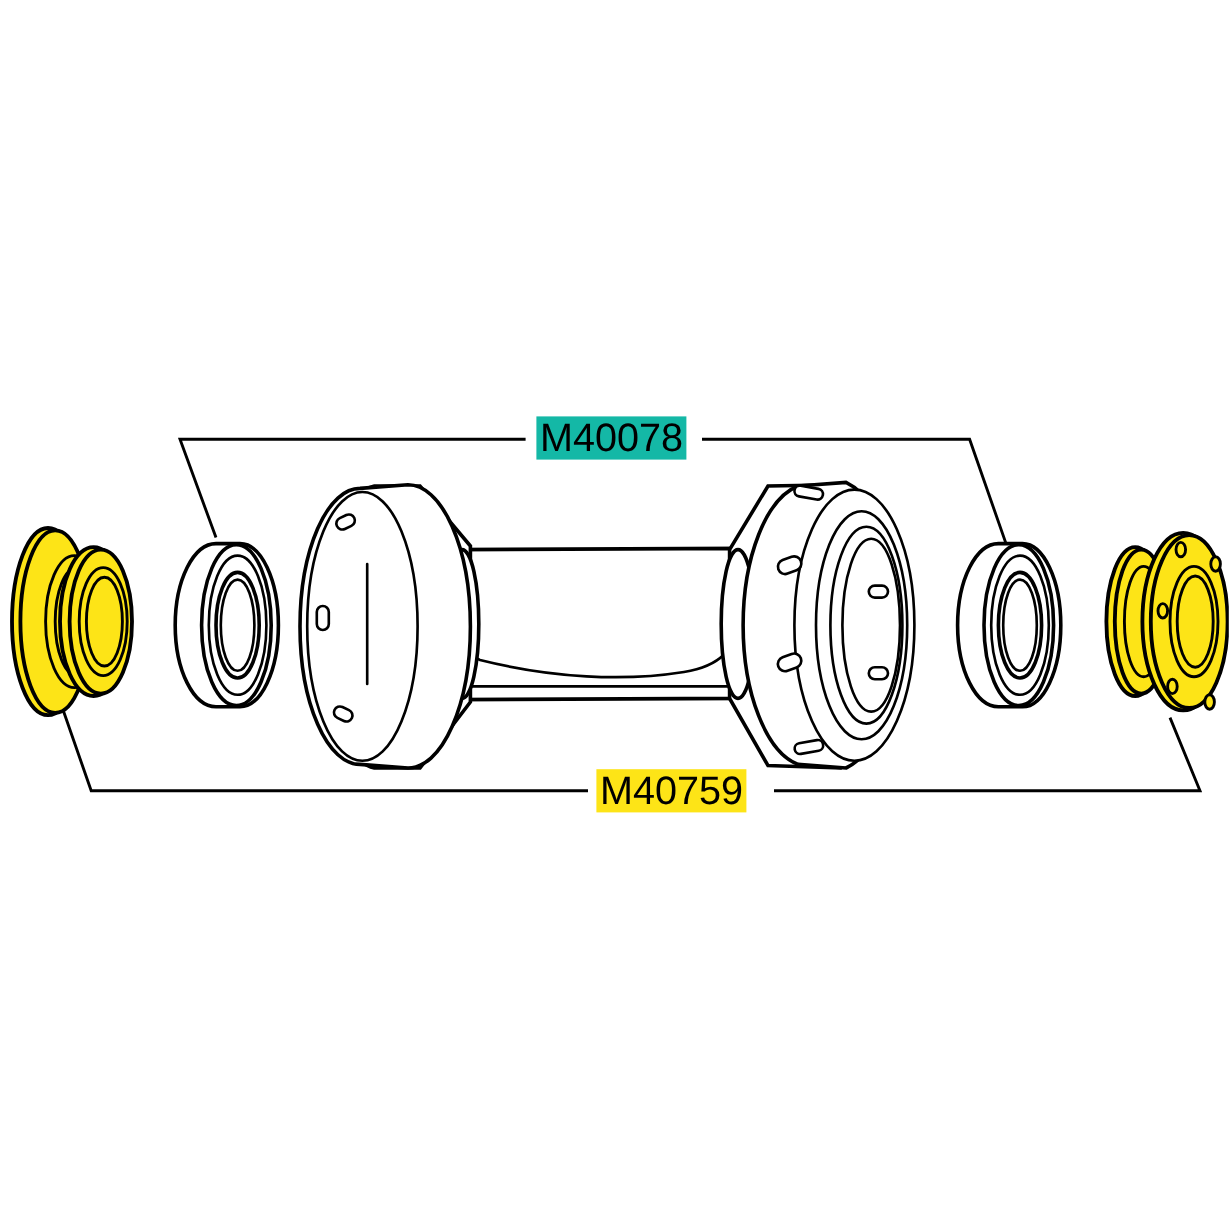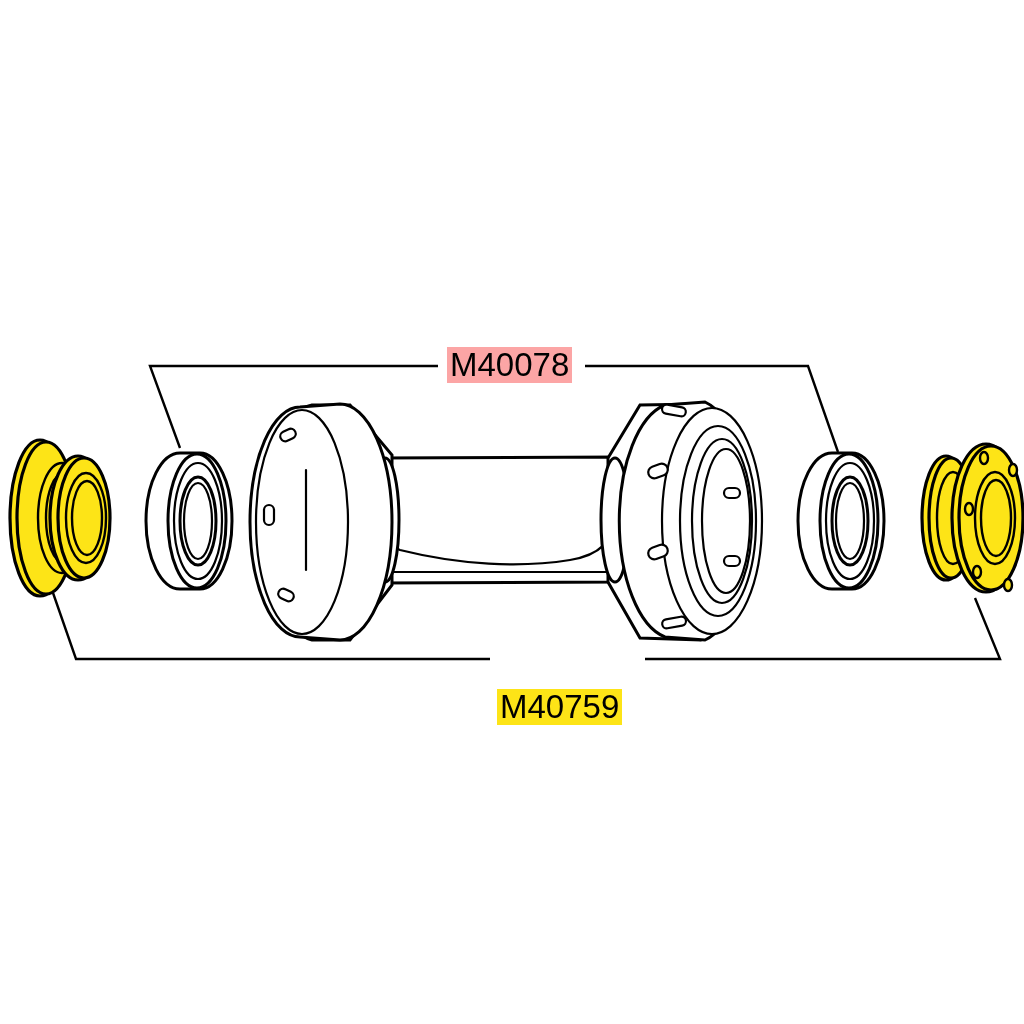--- a/index.html
+++ b/index.html
@@ -8,21 +8,21 @@
     #diagram { position: absolute; left: 0; top: 0; width: 1024px; height: 1024px; }
     .ln { fill: none; stroke: #000; stroke-width: 3; stroke-linejoin: round; stroke-linecap: round; }
     .ln2 { fill: none; stroke: #000; stroke-width: 2.2; stroke-linejoin: round; stroke-linecap: round; }
     .leader { fill: none; stroke: #000; stroke-width: 2.4; }
     .white { fill: #ffffff; stroke: #000; stroke-width: 3; }
     .whiteThin { fill: #ffffff; stroke: #000; stroke-width: 2.2; }
     .yel { fill: #fde417; stroke: #000; stroke-width: 3.2; }
     .yelThin { fill: #fde417; stroke: #000; stroke-width: 2.4; }
     .label {
       position: absolute; font-size: 33px; color: #000; line-height: 36px;
-      padding: 0 3px; background: #fca5a5; white-space: nowrap;
+      padding: 0 3px; background: #14b8a6; white-space: nowrap;
     }
     .label.hl { background: #fde417; }
   </style>
 </head>
 <body>
 
 <svg id="diagram" viewBox="0 0 1024 1024" xmlns="http://www.w3.org/2000/svg">
 
   <g>
     <polyline class="leader" points="180,448 150,366 438,366"></polyline>
@@ -111,13 +111,13 @@
       <ellipse class="yelThin" cx="969" cy="509" rx="4" ry="6"></ellipse>
       <ellipse class="yelThin" cx="977" cy="572" rx="4" ry="6"></ellipse>
       <ellipse class="yelThin" cx="1008" cy="585" rx="4" ry="6"></ellipse>
       <ellipse class="yelThin" cx="1013" cy="470" rx="4" ry="6"></ellipse>
     </g>
   </g>
 </svg>
 
 <div class="label" style="left:447px; top:347px;">M40078</div>
 
-<div class="label hl" style="left:497px; top:641px;margin-top:48px;">M40759</div>
+<div class="label hl" style="left:497px; top:641px;">M40759</div>
 
 </body></html>

